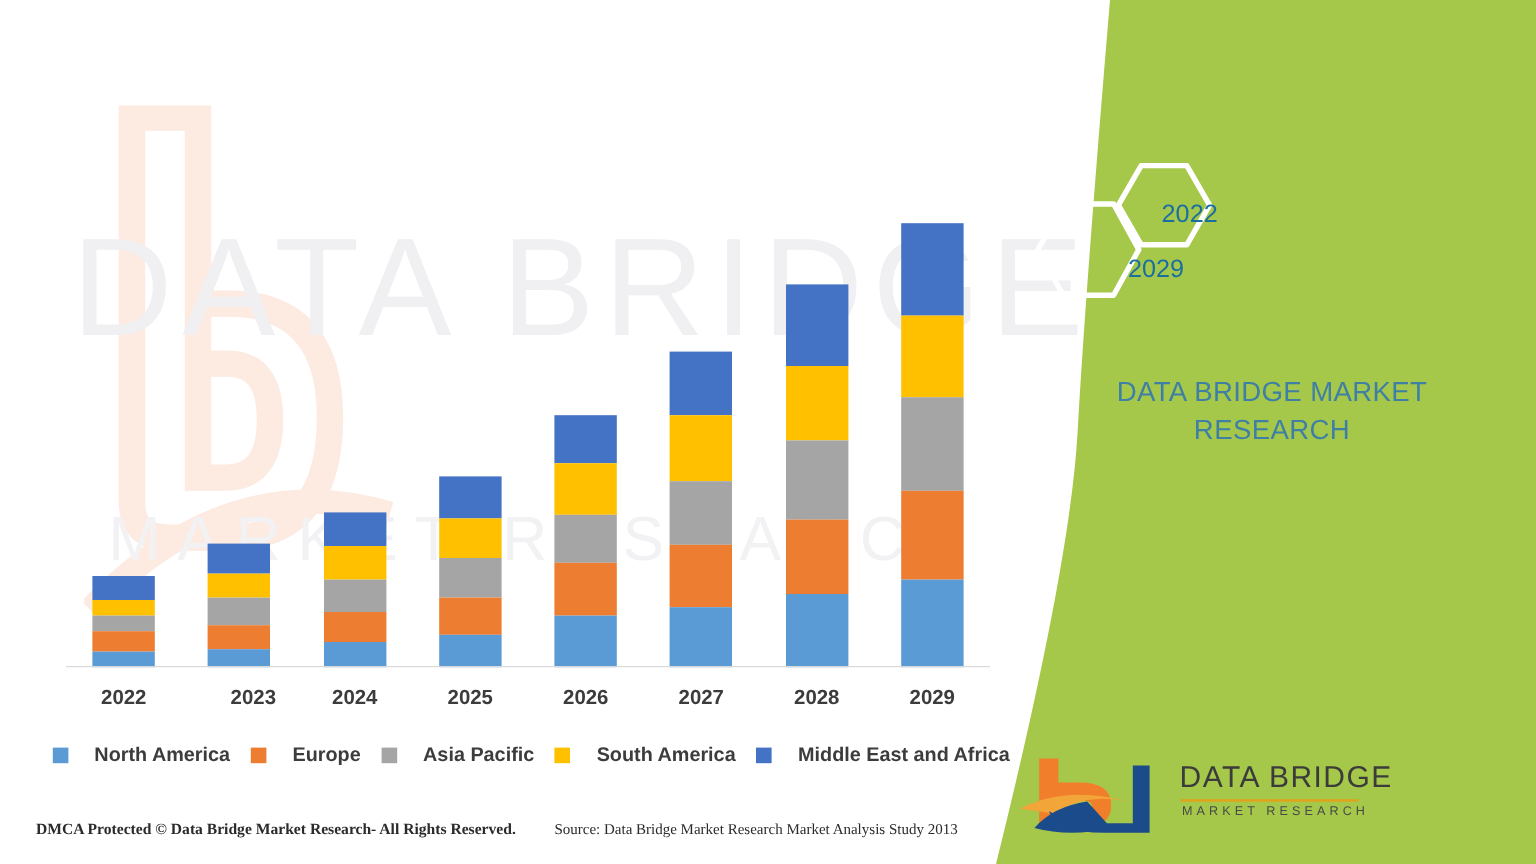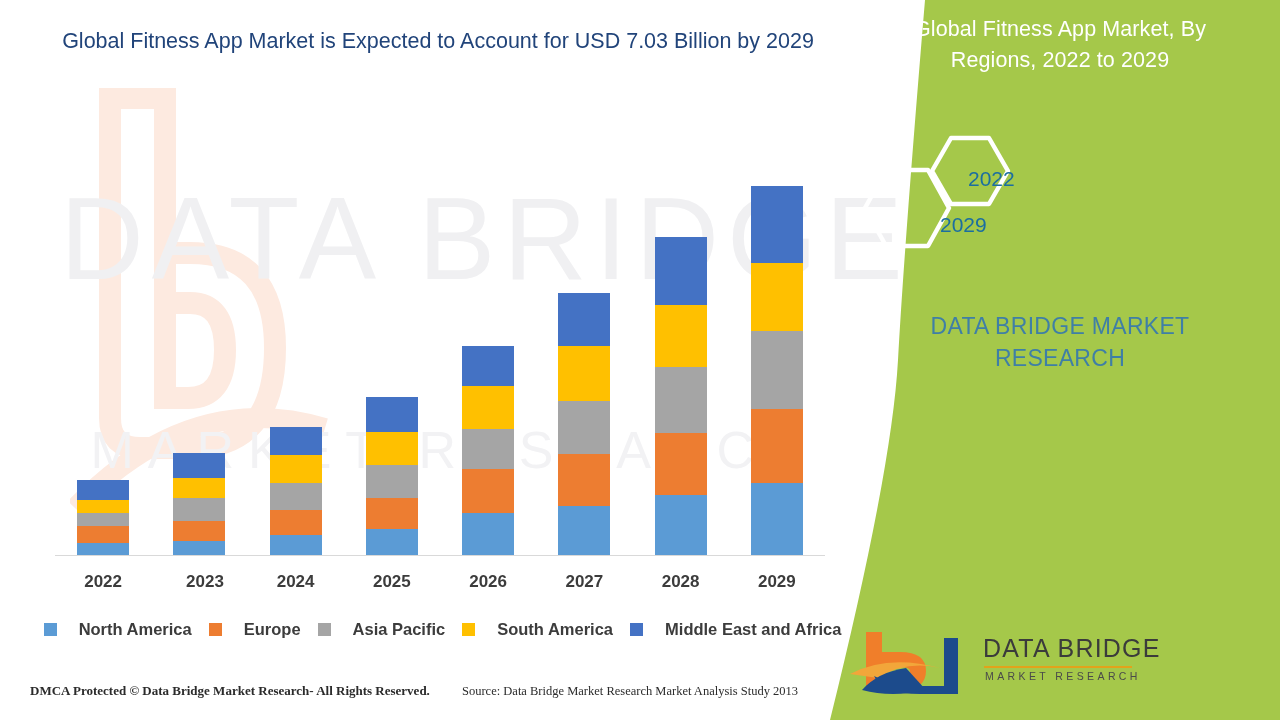--- a/index.html
+++ b/index.html
@@ -109,21 +109,20 @@
   <div class="watermark">
     <svg class="wm-logo" viewBox="0 0 270 460">
       <path d="M40 10 L40 330 Q40 360 70 360 L120 360 Q205 360 205 260 Q205 165 120 165 L95 165 L95 215 L120 215
                Q155 215 155 262 Q155 310 118 310 L95 310 L95 10 Z" fill="none" stroke="#fdeae0" stroke-width="22"></path>
       <path d="M5 420 Q120 300 255 340" fill="none" stroke="#fdeae0" stroke-width="20"></path>
     </svg>
     <div class="wm-line1">DATA BRIDGE</div>
     <div class="wm-line2">MARKET RESEARCH</div>
   </div>
 
-  <div class="chart-title">Global Fitness App Market is Expected to Account for USD 7.03 Billion by 2029</div>
 
   <div class="plot" id="plot">
       <div class="bar-col" style="left: 22.125px;">
         <div class="seg" style="height: 20px; background: rgb(68, 114, 196);"></div>
         <div class="seg" style="height: 13px; background: rgb(255, 192, 0);"></div>
         <div class="seg" style="height: 13px; background: rgb(165, 165, 165);"></div>
         <div class="seg" style="height: 17px; background: rgb(237, 125, 49);"></div>
         <div class="seg" style="height: 13px; background: rgb(91, 155, 213);"></div>
       </div>
       <div class="bar-col" style="left: 118.375px;">
@@ -173,21 +172,21 @@
         <div class="seg" style="height: 68px; background: rgb(255, 192, 0);"></div>
         <div class="seg" style="height: 78px; background: rgb(165, 165, 165);"></div>
         <div class="seg" style="height: 74px; background: rgb(237, 125, 49);"></div>
         <div class="seg" style="height: 73px; background: rgb(91, 155, 213);"></div>
       </div>
     </div>
   <div class="axis-line"></div>
 
   <div class="xlabels" id="xlabels">
       <span class="xlab" style="left: 0.125px;">2022</span>
-      <span class="xlab" style="left: 102px;">2023</span>
+      <span class="xlab" style="left: 79px; text-align: right;">2023</span>
       <span class="xlab" style="left: 192.625px;">2024</span>
       <span class="xlab" style="left: 288.875px;">2025</span>
       <span class="xlab" style="left: 385.125px; text-align: center;">2026</span>
       <span class="xlab" style="left: 481.375px;">2027</span>
       <span class="xlab" style="left: 577.625px;">2028</span>
       <span class="xlab" style="left: 673.875px;">2029</span>
     </div>
 
   <div class="legend" id="legend">
       <div class="leg-item">
@@ -214,21 +213,20 @@
 
   <div class="footer-left">DMCA Protected © Data Bridge Market Research- All Rights Reserved.</div>
   <div class="footer-right">Source: Data Bridge Market Research Market Analysis Study 2013</div>
 
   <div class="green-panel">
     <svg width="450" height="720" viewBox="0 0 450 720">
       <path d="M95 0 L450 0 L450 720 L0 720 Q62 470 68 360 Q74 250 95 0 Z" fill="#a5c84a"></path>
     </svg>
 
     <div class="green-content">
-      <div class="panel-title">Global Fitness App Market, By Regions, 2022 to 2029</div>
 
       <div class="hexwrap">
         <svg width="440" height="150" viewBox="0 0 440 150">
           <polygon points="130,30 160,47 160,81 130,98 100,81 100,47" transform="translate(-14,-2) scale(2.35) translate(-60,-10)" fill="none" stroke="#ffffff" stroke-width="3.2" stroke-linejoin="round" style="display:none"></polygon>
 
           <polygon points="118,10 156,10 175,43 156,76 118,76 99,43" transform="translate(-8,-3) scale(1.0)" fill="none" stroke="#ffffff" stroke-width="4" stroke-linejoin="round" style="display:none"></polygon>
           <g transform="translate(0,0)">
             <polygon points="123,2 161,2 180,35 161,68 123,68 104,35" fill="none" stroke="#ffffff" stroke-width="4.5" stroke-linejoin="round" transform="translate(-12,8) scale(1.0)"></polygon>
           </g>
 

